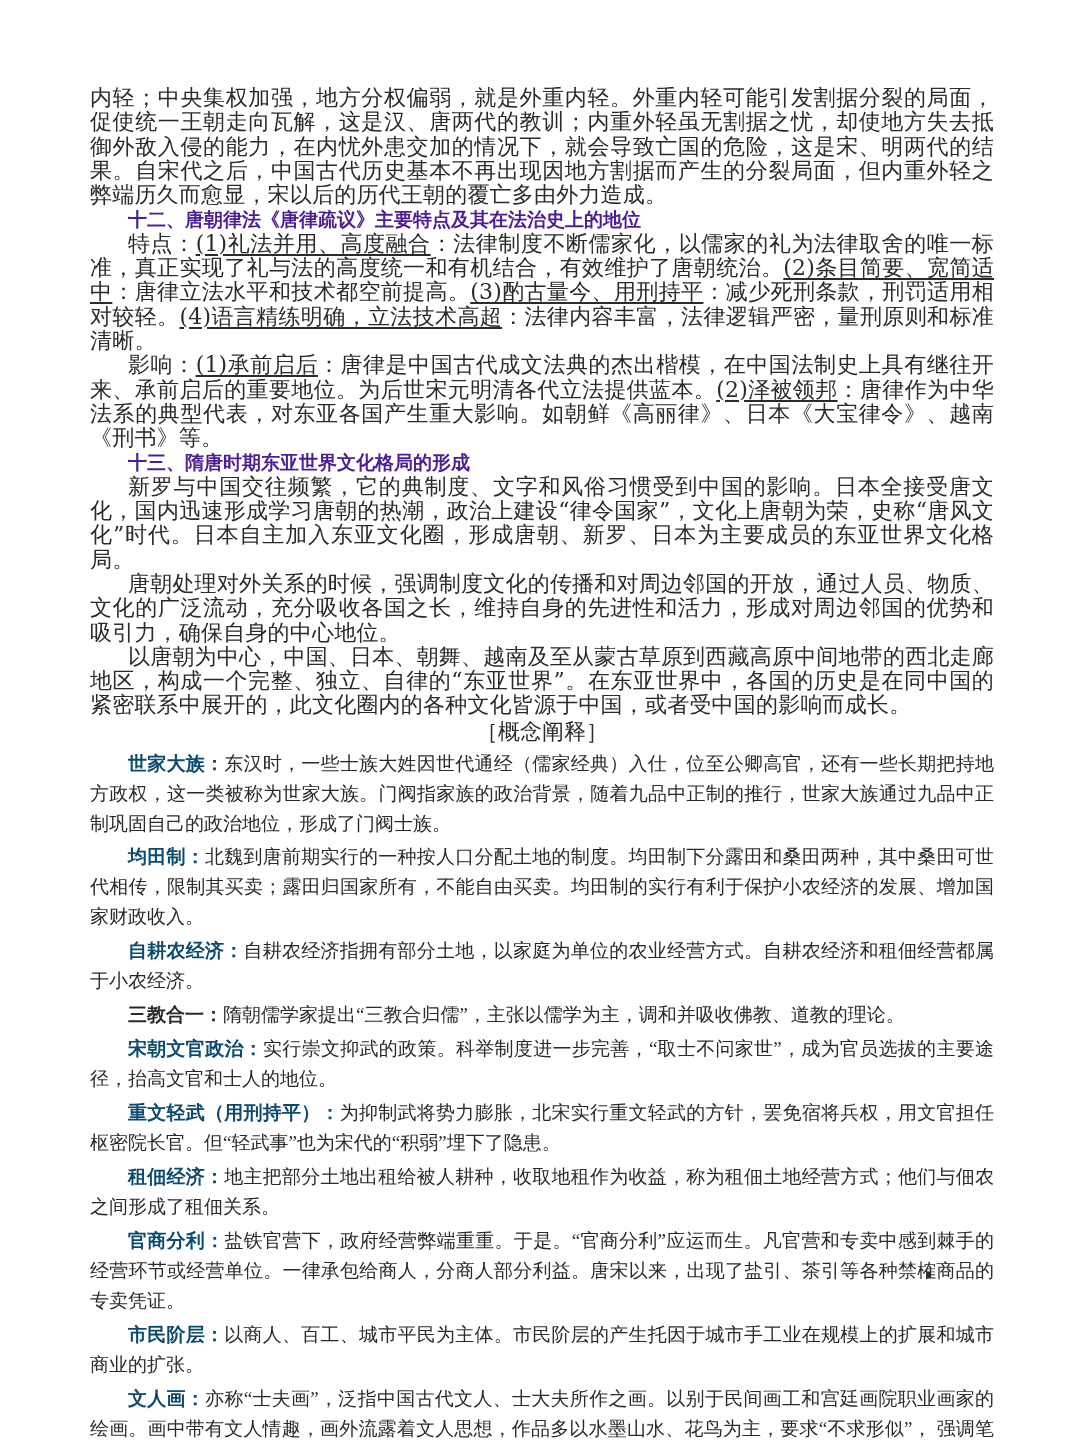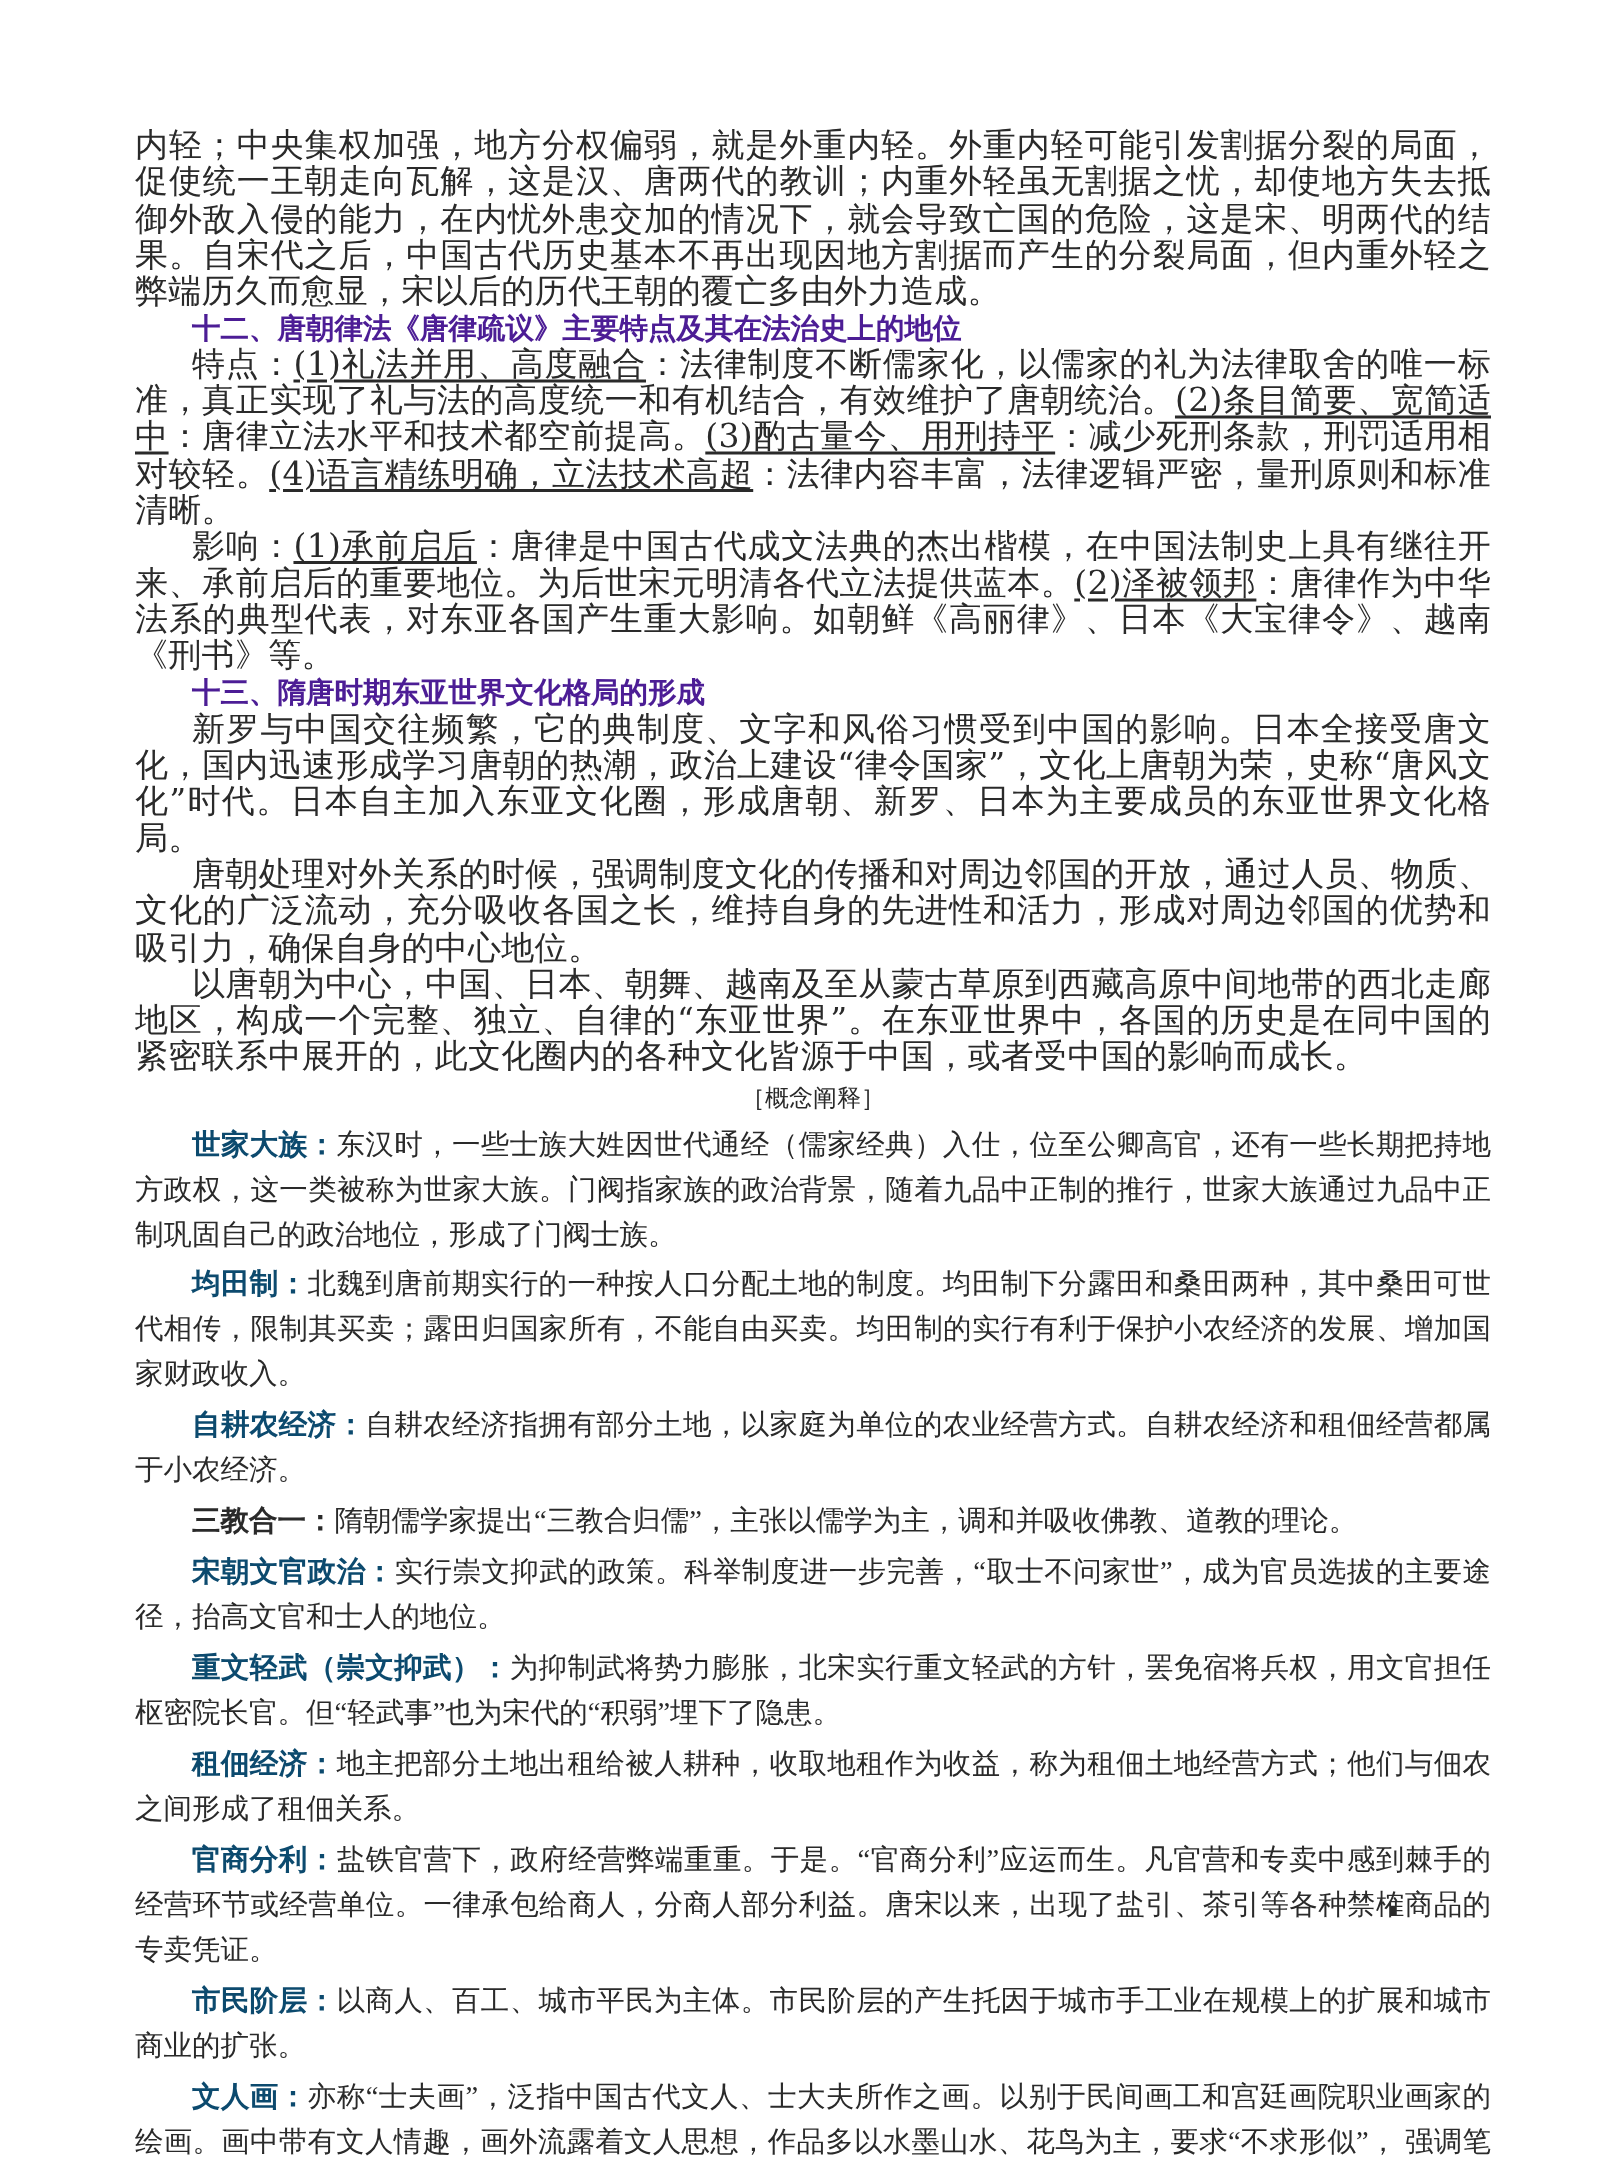--- a/index.html
+++ b/index.html
@@ -8,21 +8,21 @@
     font-family: "DejaVu Serif", "Liberation Serif", serif;
     color: #2a2a2a;
   }
   .page { position: absolute; left: 90px; top: 86px; width: 904px; }
   .p {
     font-size: 22px; line-height: 24.3px; margin: 0;
     text-align: justify; letter-spacing: 0.2px;
   }
   .indent { text-indent: 38px; }
   .h2 { font-weight: bold; font-size: 19px; line-height: 24.3px; margin: 0; text-indent: 38px; color: #4c1d95; }
-  .center { text-align: center; font-size: 16px; line-height: 24.3px; margin: 0; }
+  .center { text-align: center; font-size: 22px; line-height: 24.3px; margin: 0; }
   .u { text-decoration: underline; text-underline-offset: 3px; }
   .b { font-weight: bold; color: #0c4a6e; }
   .concept { font-size: 19px; line-height: 30px; margin: 0 0 4px 0; text-align: justify; text-indent: 38px; }
   .concept + .concept { margin-top: 2px; font-family: Liberation Serif, serif; }
   .chapter-title {
     font-size: 28px; font-weight: normal; text-align: center; margin: 30px 0 10px 0;
     letter-spacing: 1px; color: #a16207;
   }
 </style>
 </head>
@@ -47,21 +47,21 @@
   <p class="p indent">唐朝处理对外关系的时候，强调制度文化的传播和对周边邻国的开放，通过人员、物质、文化的广泛流动，充分吸收各国之长，维持自身的先进性和活力，形成对周边邻国的优势和吸引力，确保自身的中心地位。</p>
   <p class="p indent">以唐朝为中心，中国、日本、朝舞、越南及至从蒙古草原到西藏高原中间地带的西北走廊地区，构成一个完整、独立、自律的“东亚世界”。在东亚世界中，各国的历史是在同中国的紧密联系中展开的，此文化圈内的各种文化皆源于中国，或者受中国的影响而成长。</p>
 
   <p class="center" style="margin: 2px 0 4px 0;">［概念阐释］</p>
 
   <p class="concept"><span class="b">世家大族：</span><span>东汉时，一些士族大姓因世代通经（儒家经典）入仕，位至公卿高官，还有一些长期把持地方政权，这一类被称为世家大族。门阀指家族的政治背景，随着九品中正制的推行，世家大族通过九品中正制巩固自己的政治地位，形成了门阀士族。</span></p>
   <p class="concept"><span class="b">均田制：</span><span>北魏到唐前期实行的一种按人口分配土地的制度。均田制下分露田和桑田两种，其中桑田可世代相传，限制其买卖；露田归国家所有，不能自由买卖。均田制的实行有利于保护小农经济的发展、增加国家财政收入。</span></p>
   <p class="concept"><span class="b">自耕农经济：</span><span>自耕农经济指拥有部分土地，以家庭为单位的农业经营方式。自耕农经济和租佃经营都属于小农经济。</span></p>
   <p class="concept"><span style="font-weight:600;">三教合一：</span><span>隋朝儒学家提出“三教合归儒”，主张以儒学为主，调和并吸收佛教、道教的理论。</span></p>
   <p class="concept"><span class="b">宋朝文官政治：</span><span>实行崇文抑武的政策。科举制度进一步完善，“取士不问家世”，成为官员选拔的主要途径，抬高文官和士人的地位。</span></p>
-  <p class="concept"><span class="b">重文轻武（崇文抑武）：</span><span>为抑制武将势力膨胀，北宋实行重文轻武的方针，罢免宿将兵权，用文官担任枢密院长官。但“轻武事”也为宋代的“积弱”埋下了隐患。</span></p>
+  <p class="concept"><span class="b">重文轻武（用刑持平）：</span><span>为抑制武将势力膨胀，北宋实行重文轻武的方针，罢免宿将兵权，用文官担任枢密院长官。但“轻武事”也为宋代的“积弱”埋下了隐患。</span></p>
   <p class="concept"><span class="b">租佃经济：</span><span>地主把部分土地出租给被人耕种，收取地租作为收益，称为租佃土地经营方式；他们与佃农之间形成了租佃关系。</span></p>
   <p class="concept"><span class="b">官商分利：</span><span>盐铁官营下，政府经营弊端重重。于是。“官商分利”应运而生。凡官营和专卖中感到棘手的经营环节或经营单位。一律承包给商人，分商人部分利益。唐宋以来，出现了盐引、茶引等各种禁榷商品的专卖凭证。</span></p>
   <p class="concept"><span class="b">市民阶层：</span><span>以商人、百工、城市平民为主体。市民阶层的产生托因于城市手工业在规模上的扩展和城市商业的扩张。</span></p>
   <p class="concept"><span class="b">文人画：</span><span>亦称“士夫画”，泛指中国古代文人、士大夫所作之画。以别于民间画工和宫廷画院职业画家的绘画。画中带有文人情趣，画外流露着文人思想，作品多以水墨山水、花鸟为主，要求“不求形似”， 强调笔墨、抒情、写意。</span></p>
 
   <h1 class="chapter-title">二轮专题 第 27 题 明清时期——中华文明的辉煌和危机</h1>
 
 </div>
 
 </body></html>

